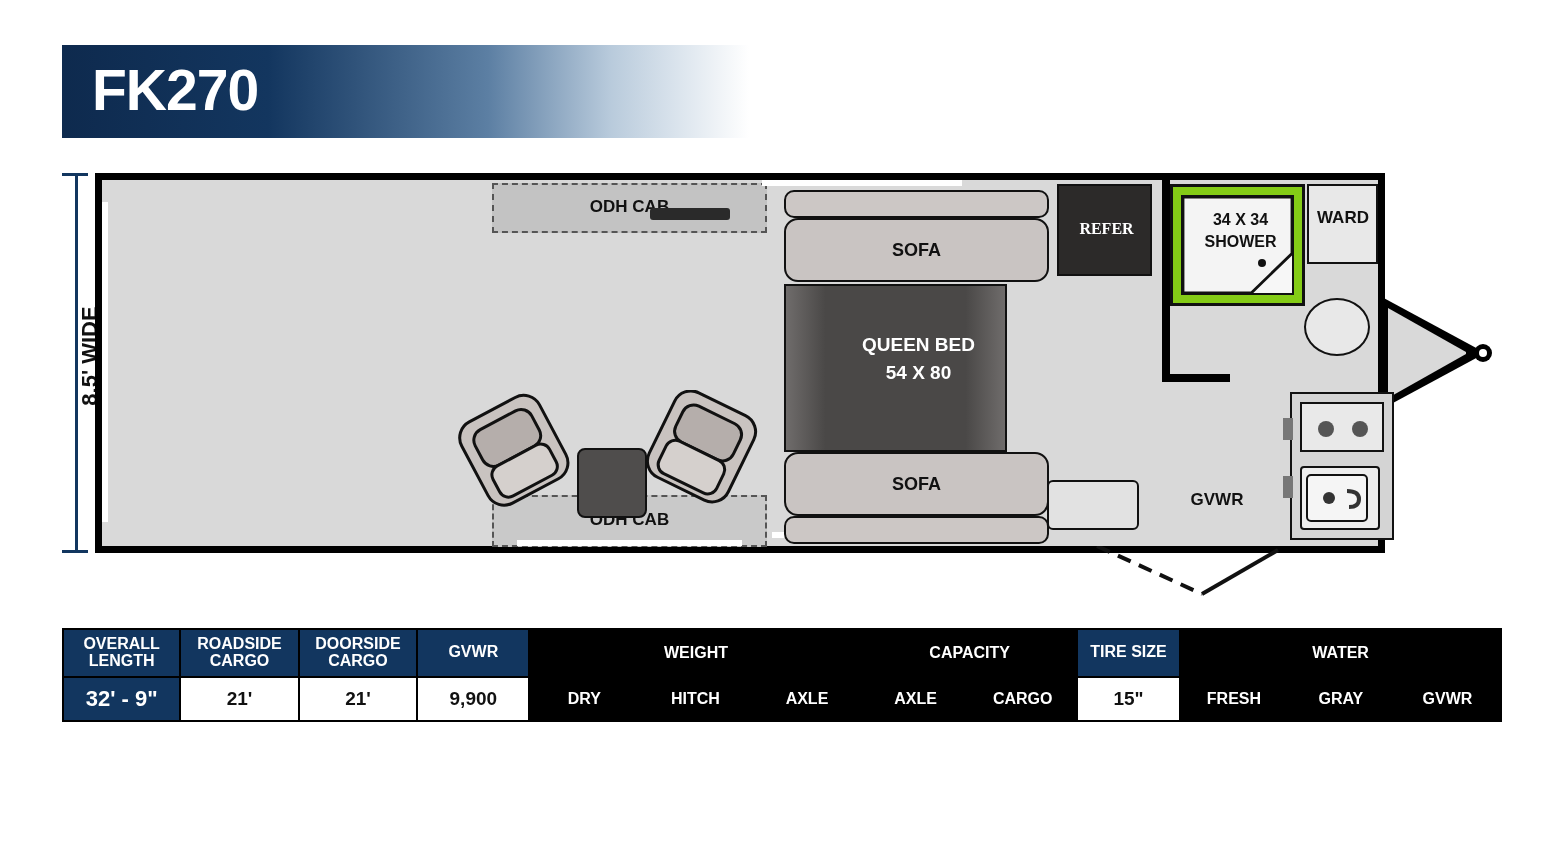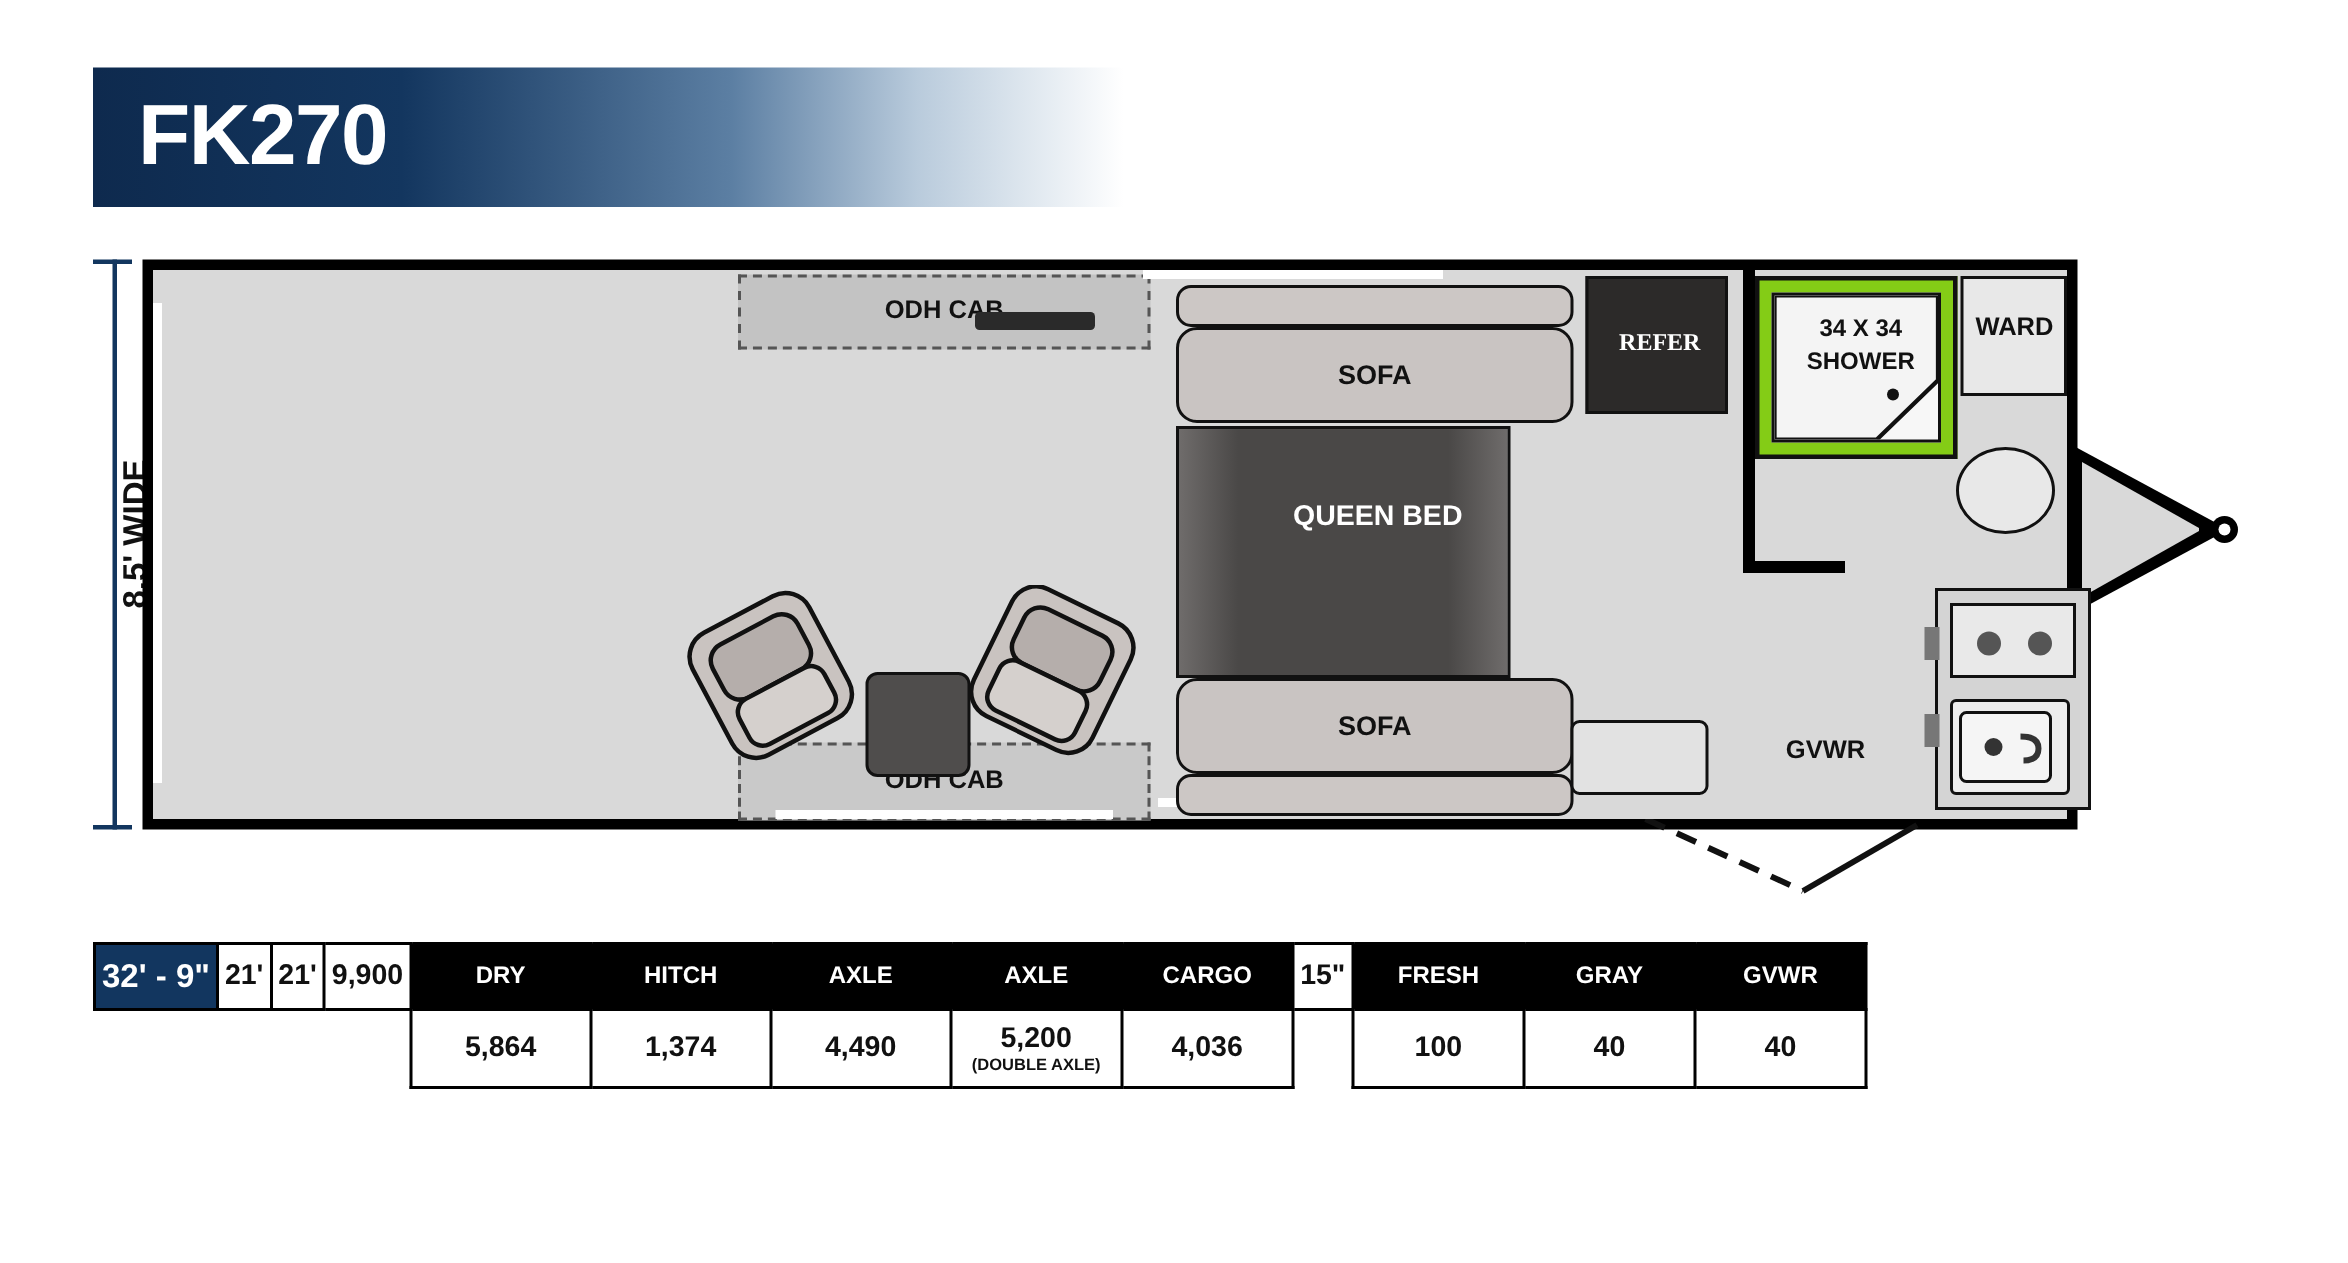--- a/index.html
+++ b/index.html
@@ -134,20 +134,21 @@
       <div class="blk" style="left:660px;top:0px;width:200px;height:6px;background:#ffffff;"></div>
       <div class="blk" style="left:670px;top:352px;width:210px;height:6px;background:#ffffff;"></div>
       <div class="blk" style="left:0px;top:22px;width:6px;height:320px;background:#ffffff;"></div>
 
       <div class="blk sofa-back" style="left:682px;top:10px;width:265px;height:28px;"></div>
       <div class="blk sofa" style="left:682px;top:38px;width:265px;height:64px;"></div>
       <div class="lbl" style="left:682px;top:60px;width:265px;font-size:18px;">SOFA</div>
 
       <div class="blk bed" style="left:682px;top:104px;width:223px;height:168px;">
         <div class="lbl" style="left:0;top:48px;width:265px;font-size:19px;">QUEEN BED</div>
+        <div class="lbl" style="left:0;top:76px;width:265px;font-size:19px;">54 X 80</div>
       </div>
 
       <div class="blk sofa" style="left:682px;top:272px;width:265px;height:64px;"></div>
       <div class="lbl" style="left:682px;top:294px;width:265px;font-size:18px;">SOFA</div>
       <div class="blk sofa-back" style="left:682px;top:336px;width:265px;height:28px;"></div>
 
       <div class="blk refer" style="left:955px;top:4px;width:95px;height:92px;">
         <div class="lbl" style="left:0;top:34px;width:95px;font-size:16px;">REFER</div>
       </div>
 
@@ -220,48 +221,40 @@
   <svg style="position:absolute;left:1030px;top:378px;width:190px;height:60px;">
     <line x1="5" y1="0" x2="110" y2="48" stroke="#111" stroke-width="4" stroke-dasharray="14 9"></line>
     <line x1="110" y1="48" x2="186" y2="4" stroke="#111" stroke-width="4"></line>
   </svg>
 
 </div>
 
 <div id="spec">
   <table>
     <tbody>
+        <tr>
+      <td class="hdr" rowspan="1" style="width:112px;">OVERALL LENGTH</td>
+      <td class="hdr" rowspan="1" style="width:112px;">ROADSIDE CARGO</td>
+      <td class="hdr" rowspan="1" style="width:112px;">DOORSIDE CARGO</td>
+      <td class="hdr" rowspan="1" style="width:110px;">GVWR</td>
+      <td class="hdrblk" colspan="3">WEIGHT</td>
+      <td class="hdrblk" colspan="2">CAPACITY</td>
+      <td class="hdr" rowspan="1" style="width:102px;">TIRE SIZE</td>
+      <td class="hdrblk" colspan="3">WATER</td>
+    </tr>
     <tr>
       <td class="valblue" rowspan="1">32' - 9"</td>
       <td class="val" rowspan="1">21'</td>
       <td class="val" rowspan="1">21'</td>
       <td class="val" rowspan="1">9,900</td>
       <td class="hdrblk" style="width:110px;">DRY</td>
       <td class="hdrblk" style="width:110px;">HITCH</td>
       <td class="hdrblk" style="width:110px;">AXLE</td>
       <td class="hdrblk" style="width:104px;">AXLE</td>
       <td class="hdrblk" style="width:104px;">CARGO</td>
       <td class="val">15"</td>
       <td class="hdrblk" style="width:104px;">FRESH</td>
       <td class="hdrblk" style="width:104px;">GRAY</td>
       <td class="hdrblk" style="width:104px;">GVWR</td>
     </tr>
-    <tr>
-      <td class="nb"></td>
-          <td class="nb"></td>
-          <td class="nb"></td>
-          <td class="nb"></td>
-      <td class="val">5,864</td>
-      <td class="val">1,374</td>
-      <td class="val">4,490</td>
-      <td class="val">
-        <span>5,200</span>
-        <span class="sub">(DOUBLE AXLE)</span>
-      </td>
-      <td class="val">4,036</td>
-      <td class="nb"></td>
-      <td class="val">100</td>
-      <td class="val">40</td>
-      <td class="val">40</td>
-    </tr>
   </tbody>
     </table>
 </div>
 
 </body></html>

